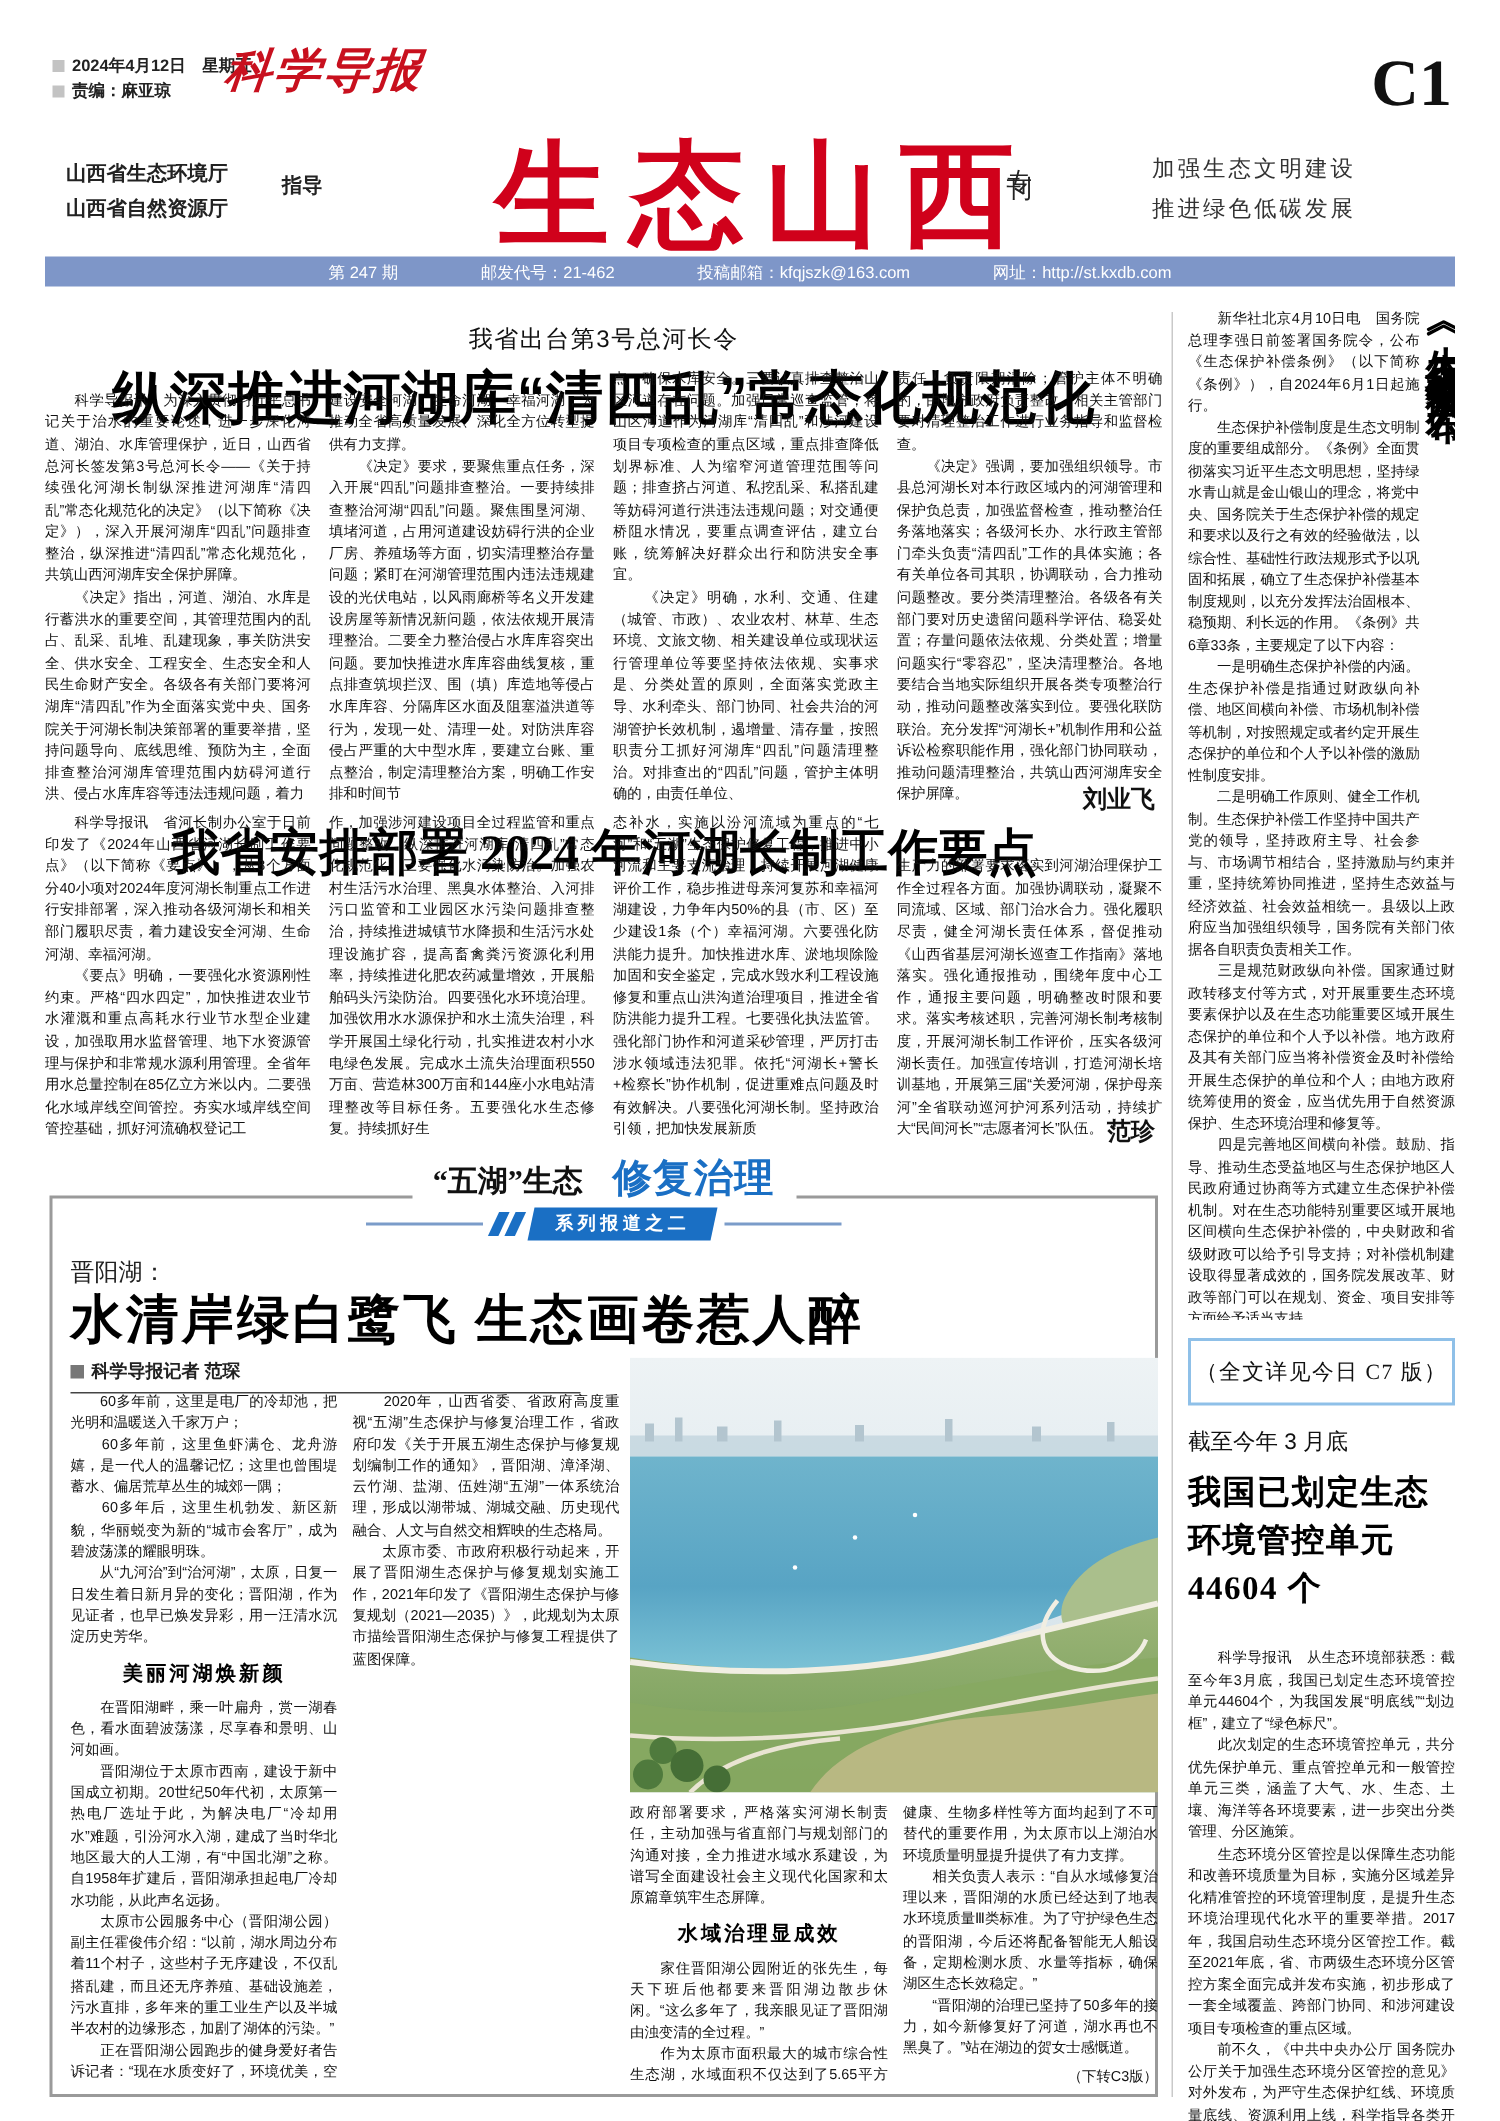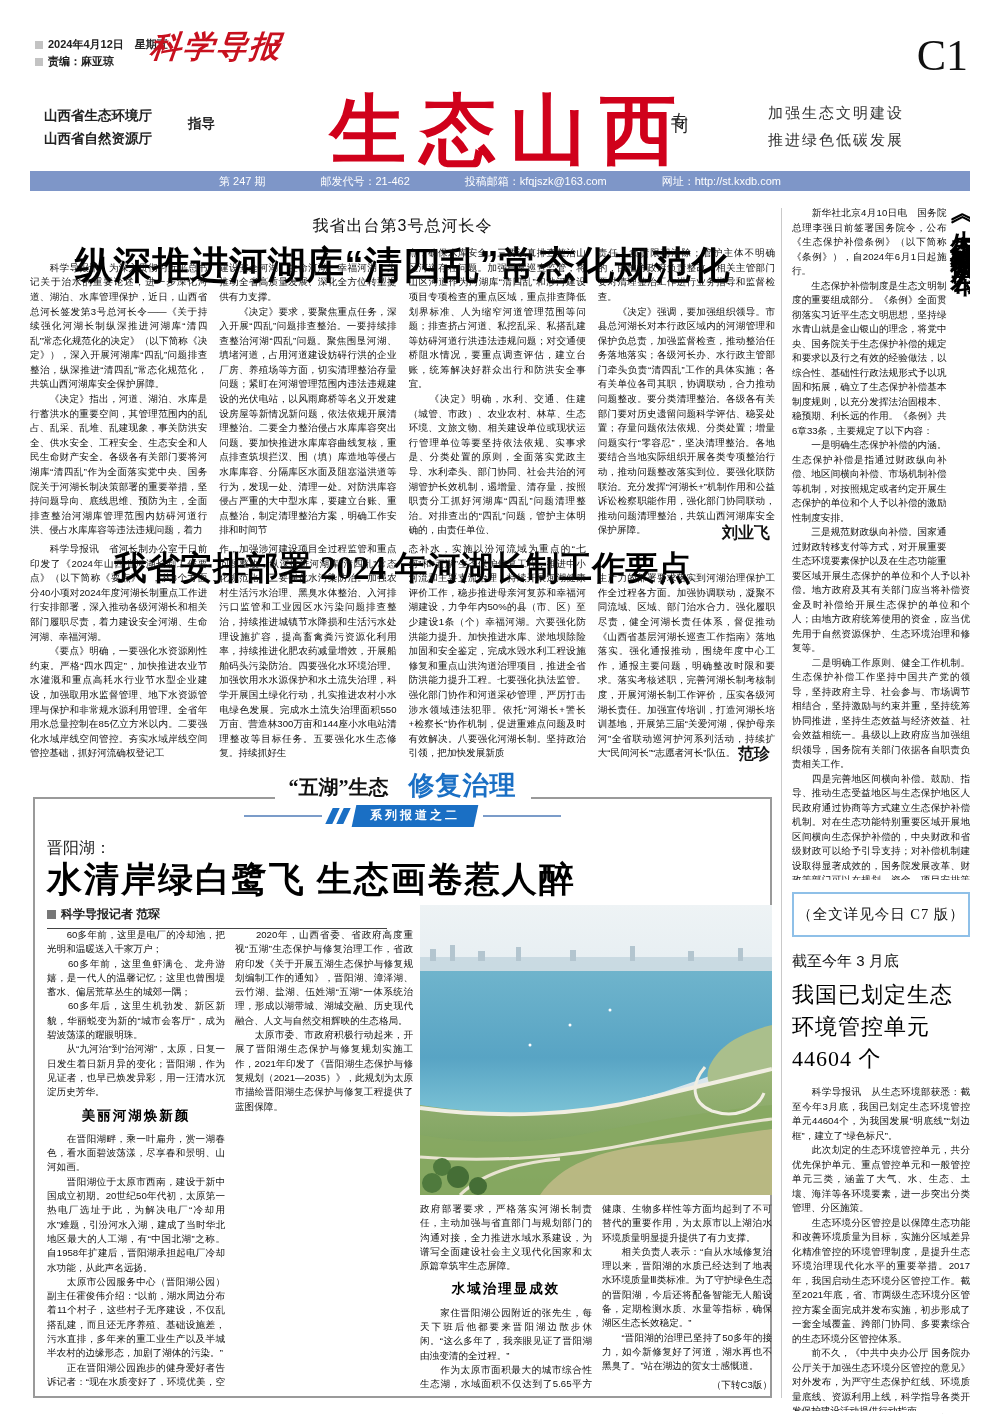--- a/index.html
+++ b/index.html
@@ -12,21 +12,21 @@
     font-family: "Liberation Sans", sans-serif;
     overflow: hidden;
   }
   .abs { position: absolute; }
 
   
   .dateline { left:35px; top:36px; font-size:11px; font-weight:bold; line-height:17px; color:#222; }
   .sq { display:inline-block; width:8px; height:8px; background:#c3c3c3; margin-right:5px; vertical-align:middle; }
   .masthead { left:150px; top:26px; color:#c8101e; font-size:31px; font-weight:bold; font-style:italic;
               font-family:"Liberation Serif", serif; transform:skewX(-6deg); letter-spacing:2px; }
-  .pagenum { right:32px; top:30px; font-size:44px; font-weight:normal; font-family:"Liberation Serif", serif; color:#111; }
+  .pagenum { right:32px; top:30px; font-size:44px; font-weight:bold; font-family:"Liberation Serif", serif; color:#111; }
   .orgs { left:44px; top:104px; font-size:13.5px; font-weight:bold; line-height:23px; color:#222; }
   .orgs-guide { left:188px; top:115px; font-size:13.5px; font-weight:bold; color:#222; }
   .main-title { left:330px; top:80px; color:#d0011b; font-size:76px; font-weight:900;
                 font-family:"Liberation Serif", serif; letter-spacing:14px; white-space:nowrap;text-align:right; }
   .title-suffix { left:668px; top:98px; font-size:17px; color:#222; writing-mode:vertical-rl; letter-spacing:6px; }
   .slogan { left:768px; top:100px; font-size:15px; line-height:27px; letter-spacing:2px;
             font-family:"Liberation Serif", serif; color:#333; }
   .info-bar { left:30px; top:171px; width:940px; height:20px; background:#7e96c8; color:#fff;
               font-size:11px; display:flex; justify-content:center; align-items:center; gap:55px; white-space:nowrap; }
 
@@ -81,22 +81,22 @@
   .v-divider { left:781px; top:208px; width:1px; height:1190px; background:#c9c9c9; }
   .r1 { left:792px; top:206px; width:178px; }
   .r1-text { height:674px; overflow:hidden; font-size:9.6px; line-height:14.5px; text-align:justify; color:#111; }
   .r1-text p { margin:0; }
   .vhead { float:right; writing-mode:vertical-rl; font-size:26px; font-weight:900;
            font-family:"Liberation Serif", serif; height:356px; margin:0 0 6px 9px; letter-spacing:4px; color:#000; }
   .see-more { margin-top:12px; border:2px solid #8fc0e8; padding:11px 2px; text-align:center;
               font-size:14.5px; font-family:"Liberation Serif", serif; color:#111; letter-spacing:1px; }
   .r2 { left:792px; top:952px; width:178px; }
   .r2-kicker { font-size:15px; color:#111; margin-bottom:8px; }
-  .r2-headline { font-size:22px; font-weight:400; font-family:"Liberation Serif", serif; line-height:32px;
-                 margin-bottom:10px; color:#000; letter-spacing:1px; }
+  .r2-headline { font-size:22px; font-weight:700; font-family:"Liberation Serif", serif; line-height:32px;
+                 margin-bottom:24px; color:#000; letter-spacing:1px; }
   .r2-body { max-height:326px; overflow:hidden; font-size:9.6px; line-height:14.5px; text-align:justify; color:#111; }
   .r2-body p { margin:0; }
   .r2-author { text-align:right; font-weight:bold; font-size:10.5px; margin-top:2px; color:#111; }
 </style>
 </head>
 <body>
 
 <div class="abs dateline">
   <div><span class="sq"></span><span>2024年4月12日　星期五</span></div>
   <div><span class="sq"></span><span>责编：麻亚琼</span></div>
@@ -266,31 +266,31 @@
 
 <div class="abs v-divider"></div>
 
 <div class="abs r1">
   <div class="r1-text">
     <div class="vhead">《生态保护补偿条例》公布</div>
     <div>
         <p>　　新华社北京4月10日电　国务院总理李强日前签署国务院令，公布《生态保护补偿条例》（以下简称《条例》），自2024年6月1日起施行。</p>
         <p>　　生态保护补偿制度是生态文明制度的重要组成部分。《条例》全面贯彻落实习近平生态文明思想，坚持绿水青山就是金山银山的理念，将党中央、国务院关于生态保护补偿的规定和要求以及行之有效的经验做法，以综合性、基础性行政法规形式予以巩固和拓展，确立了生态保护补偿基本制度规则，以充分发挥法治固根本、稳预期、利长远的作用。《条例》共6章33条，主要规定了以下内容：</p>
         <p>　　一是明确生态保护补偿的内涵。生态保护补偿是指通过财政纵向补偿、地区间横向补偿、市场机制补偿等机制，对按照规定或者约定开展生态保护的单位和个人予以补偿的激励性制度安排。</p>
+        <p>　　二是明确工作原则、健全工作机制。生态保护补偿工作坚持中国共产党的领导，坚持政府主导、社会参与、市场调节相结合，坚持激励与约束并重，坚持统筹协同推进，坚持生态效益与经济效益、社会效益相统一。县级以上政府应当加强组织领导，国务院有关部门依据各自职责负责相关工作。</p>
         <p>　　三是规范财政纵向补偿。国家通过财政转移支付等方式，对开展重要生态环境要素保护以及在生态功能重要区域开展生态保护的单位和个人予以补偿。地方政府及其有关部门应当将补偿资金及时补偿给开展生态保护的单位和个人；由地方政府统筹使用的资金，应当优先用于自然资源保护、生态环境治理和修复等。</p>
-        <p>　　二是明确工作原则、健全工作机制。生态保护补偿工作坚持中国共产党的领导，坚持政府主导、社会参与、市场调节相结合，坚持激励与约束并重，坚持统筹协同推进，坚持生态效益与经济效益、社会效益相统一。县级以上政府应当加强组织领导，国务院有关部门依据各自职责负责相关工作。</p>
         <p>　　四是完善地区间横向补偿。鼓励、指导、推动生态受益地区与生态保护地区人民政府通过协商等方式建立生态保护补偿机制。对在生态功能特别重要区域开展地区间横向生态保护补偿的，中央财政和省级财政可以给予引导支持；对补偿机制建设取得显著成效的，国务院发展改革、财政等部门可以在规划、资金、项目安排等方面给予适当支持。</p>
       </div>
   </div>
   <div class="see-more">（全文详见今日 C7 版）</div>
 </div>
 
 <div class="abs r2">
   <div class="r2-kicker">截至今年 3 月底</div>
   <div class="r2-headline">我国已划定生态环境管控单元 44604 个</div>
   <div class="r2-body">
       <p>　　科学导报讯　从生态环境部获悉：截至今年3月底，我国已划定生态环境管控单元44604个，为我国发展“明底线”“划边框”，建立了“绿色标尺”。</p>
       <p>　　此次划定的生态环境管控单元，共分优先保护单元、重点管控单元和一般管控单元三类，涵盖了大气、水、生态、土壤、海洋等各环境要素，进一步突出分类管理、分区施策。</p>
-      <p>　　生态环境分区管控是以保障生态功能和改善环境质量为目标，实施分区域差异化精准管控的环境管理制度，是提升生态环境治理现代化水平的重要举措。2017年，我国启动生态环境分区管控工作。截至2021年底，省、市两级生态环境分区管控方案全面完成并发布实施，初步形成了一套全域覆盖、跨部门协同、多要素综合的生态环境分区管控体系。</p>
+      <p>　　生态环境分区管控是以保障生态功能和改善环境质量为目标，实施分区域差异化精准管控的环境管理制度，是提升生态环境治理现代化水平的重要举措。2017年，我国启动生态环境分区管控工作。截至2021年底，省、市两级生态环境分区管控方案全面完成并发布实施，初步形成了一套全域覆盖、跨部门协同、和涉河建设项目专项检查的重点区域。</p>
       <p>　　前不久，《中共中央办公厅 国务院办公厅关于加强生态环境分区管控的意见》对外发布，为严守生态保护红线、环境质量底线、资源利用上线，科学指导各类开发保护建设活动提供行动指南。</p>
     </div>
   <div class="r2-author">寇江泽</div>
 </div>
 
 </body></html>

